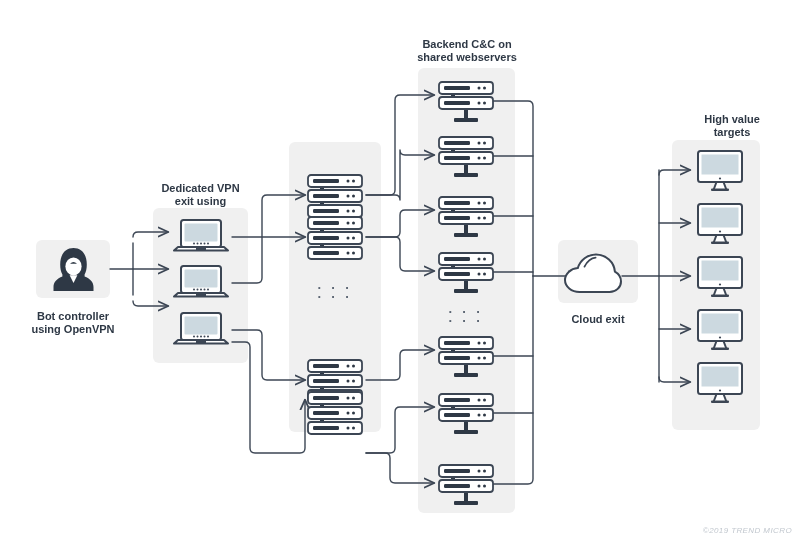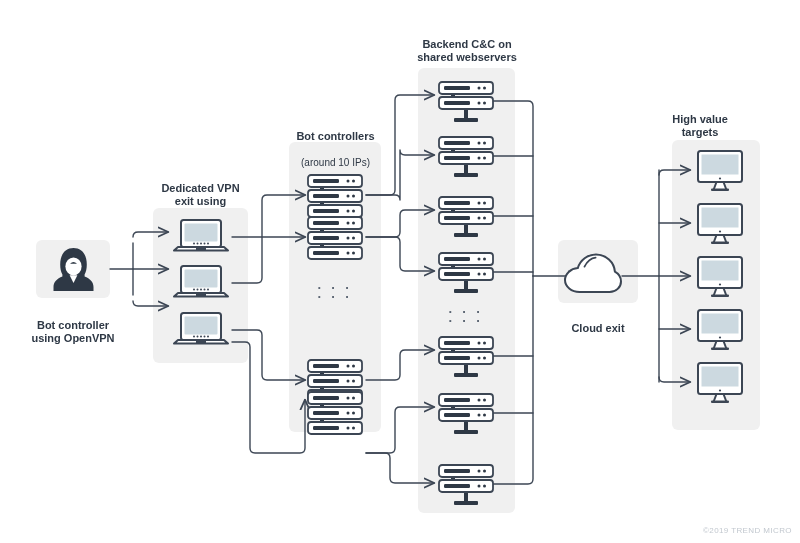--- a/index.html
+++ b/index.html
@@ -11,58 +11,54 @@
   #stage{position:absolute;left:0;top:0;width:800px;height:543px;}
   .panel{
     position:absolute;background:#f0f0f0;border-radius:6px;
   }
   .panel-title{
     position:absolute;text-align:center;font-size:11px;font-weight:bold;
     line-height:13px;color:#2e3845;white-space:pre-line;
   }
   .node-label{
     position:absolute;text-align:center;font-size:11px;font-weight:bold;
-    line-height:13px;color:#2e3845;white-space:pre-line;margin-top:9px;
+    line-height:13px;color:#2e3845;white-space:pre-line;
   }
   .sub{font-weight:normal;font-size:10px;}
   .icon{position:absolute;}
   .ellipsis{
     position:absolute;color:#5a6472;font-size:13px;line-height:9px;
     letter-spacing:3px;text-align:center;font-weight:bold;
   }
   .copyright{
     position:absolute;right:8px;bottom:8px;font-size:8px;
-    color:#c2c8cf;letter-spacing:.4px;
+    color:#c2c8cf;letter-spacing:.4px;font-style:italic;
   }
   svg.wires{position:absolute;left:0;top:0;width:800px;height:543px;pointer-events:none;}
 </style>
 </head>
 <body>
 
 <div id="stage">
 
   <div class="panel" style="left:36px;top:240px;width:74px;height:58px;"></div>
   <div class="panel" style="left:153px;top:208px;width:95px;height:155px;"></div>
   <div class="panel" style="left:289px;top:142px;width:92px;height:290px;"></div>
   <div class="panel" style="left:418px;top:68px;width:97px;height:445px;"></div>
   <div class="panel" style="left:558px;top:240px;width:80px;height:63px;"></div>
   <div class="panel" style="left:672px;top:140px;width:88px;height:290px;"></div>
 
   <div class="panel-title" style="left:148px;top:182px;width:105px;">Dedicated VPN
 exit using</div>
 
-  <div class="panel-title" style="left:283px;top:117px;width:105px;">
-    <span>Bot controllers</span><br>
-    <span class="sub">(around 10 IPs)</span>
-  </div>
 
   <div class="panel-title" style="left:412px;top:38px;width:110px;">Backend C&amp;C on
 shared webservers</div>
 
-  <div class="panel-title" style="left:652px;top:113px;width:96px;">High value
+  <div class="panel-title" style="left:684px;top:113px;width:96px;">High value
 targets</div>
 
   <div class="node-label" style="left:18px;top:310px;width:110px;">Bot controller
 using OpenVPN</div>
 
   <div class="node-label" style="left:548px;top:313px;width:100px;">Cloud exit</div>
 
   <div class="ellipsis" style="left:307px;top:283px;width:56px;">
     <span>· · ·</span><br><span>· · ·</span>
   </div>

